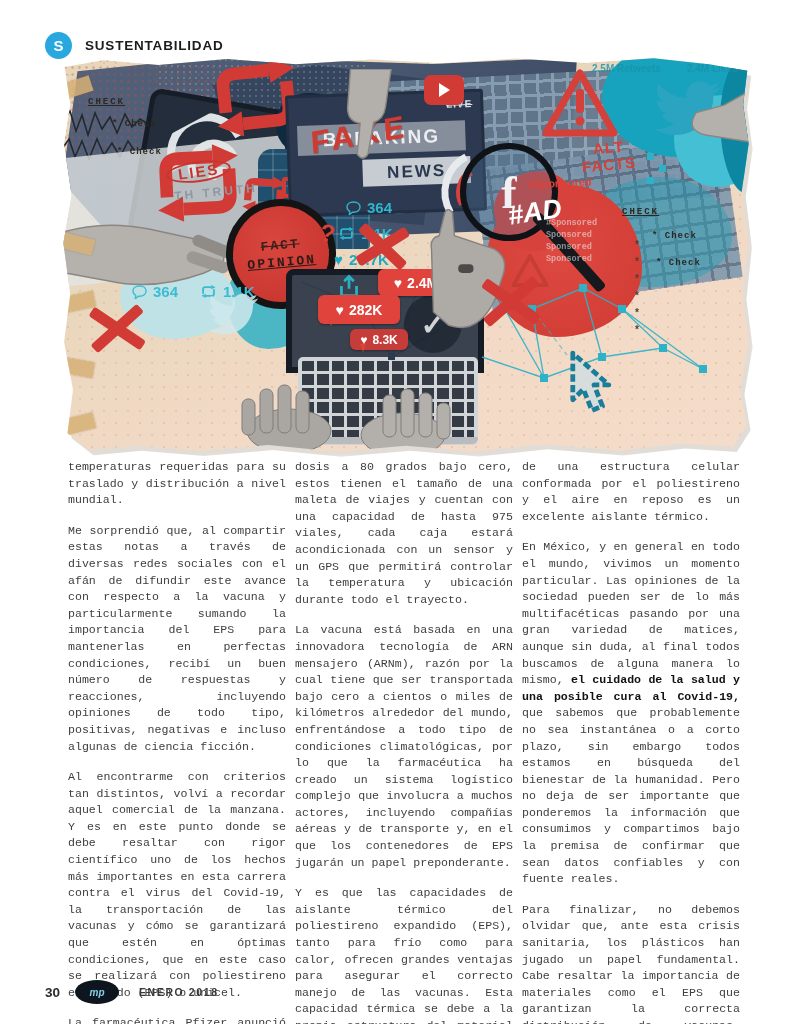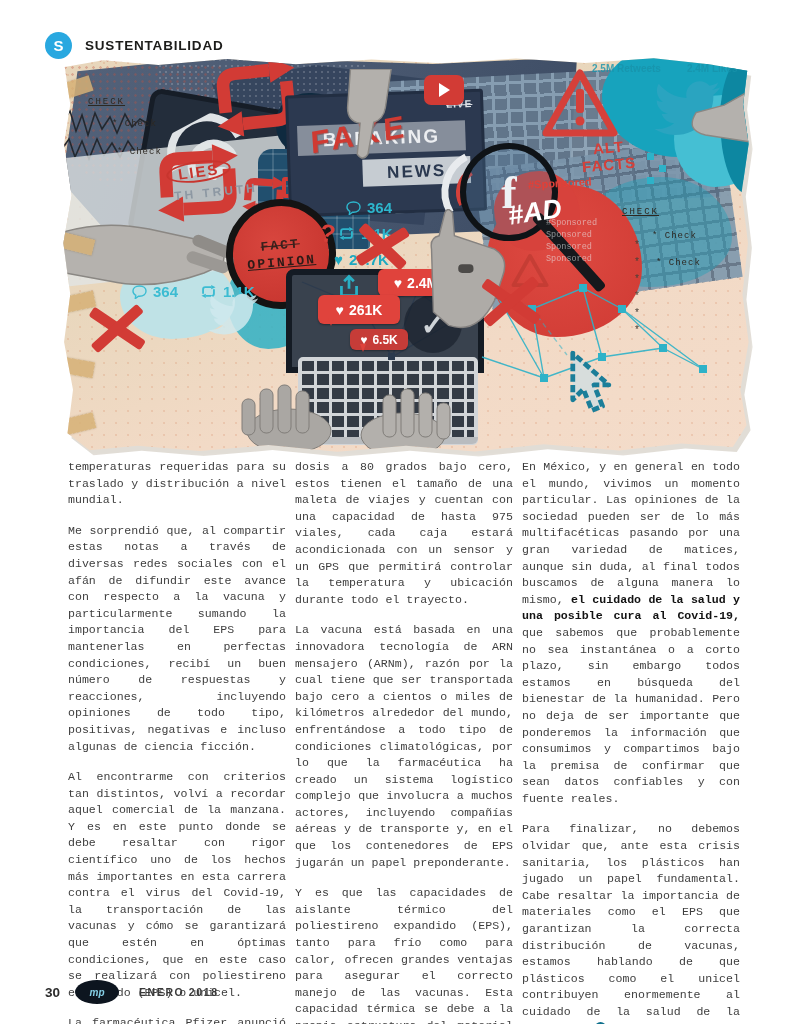--- a/index.html
+++ b/index.html
@@ -29,21 +29,21 @@
   .dots-red{background-image:radial-gradient(rgba(190,80,62,.55) 1.1px,transparent 1.5px);background-size:7px 7px;}
   .dots-lite{background-image:radial-gradient(rgba(255,255,255,.35) 1px,transparent 1.3px);background-size:6px 6px;}
   .slate{background:linear-gradient(115deg,#53627a 0%,#4b5a72 45%,#3c4b63 100%);}
   .keys{background-color:#64788d;background-image:
         repeating-linear-gradient(0deg,transparent 0 11px,#8ba2b6 11px 14px),
         repeating-linear-gradient(90deg,transparent 0 12px,#8ba2b6 12px 15px);}
   .keys2{background-color:#7e97ac;background-image:
         repeating-linear-gradient(0deg,transparent 0 12px,#5a6e83 12px 15px),
         repeating-linear-gradient(90deg,transparent 0 13px,#5a6e83 13px 16px);}
   .blob{border-radius:53% 47% 55% 45%/48% 55% 45% 52%;}
-  .mono{font-family:"Liberation Mono","DejaVu Sans Mono",monospace;}
+  .mono{font-family:"Liberation Mono","DejaVu Sans Mono",monospace;font-weight:bold;}
   .tape{background:rgba(214,176,118,.85);box-shadow:0 0 2px rgba(120,90,40,.4);}
   .xmark span{position:absolute;left:0;top:46%;width:100%;height:11px;background:#d23b35;border-radius:3px;}
   .xmark span:first-child{transform:rotate(38deg);}
   .xmark span:last-child{transform:rotate(-38deg);}
   .hbadge{background:#e0433c;border-radius:6px;color:#fff;font-weight:bold;font-size:14px;
         display:flex;align-items:center;justify-content:center;gap:5px;box-shadow:0 1px 2px rgba(0,0,0,.35);}
   .hbadge:after{content:"";position:absolute;left:10px;bottom:-7px;border:5px solid transparent;
         border-top:8px solid #e0433c;border-left-width:3px;border-right-width:3px;}
   .tealtxt{color:#2db6cd;font-weight:bold;font-size:15px;display:flex;align-items:center;gap:6px;}
   .ck{color:#2d2822;font-size:9px;letter-spacing:1px;}
@@ -332,25 +332,25 @@
     <div class="ab" style="left:342px;top:238px;width:58px;height:58px;border-radius:50%;background:rgba(18,26,36,.55);
          display:flex;align-items:center;justify-content:center">
       <span style="color:#cfd4d8;font-size:30px;font-weight:bold">✓</span>
     </div>
     <div class="ab hbadge" style="left:316px;top:212px;width:76px;height:27px">
       <span>♥</span>
       <span>2.4M</span>
     </div>
     <div class="ab hbadge" style="left:256px;top:238px;width:82px;height:29px">
       <span>♥</span>
-      <span>261K</span>
+      <span>282K</span>
     </div>
     <div class="ab hbadge" style="left:288px;top:272px;width:58px;height:21px;font-size:12px;background:#c63c38">
       <span>♥</span>
-      <span>6.5K</span>
+      <span>8.3K</span>
     </div>
 
     <svg class="ab" style="left:172px;top:322px;width:100px;height:74px" viewBox="0 0 100 70">
       <g fill="#aaa7a3" stroke="#807d79" stroke-width="1">
         <ellipse cx="55" cy="50" rx="42" ry="22"></ellipse>
         <rect x="8" y="18" width="13" height="36" rx="6"></rect>
           <rect x="26" y="8" width="13" height="44" rx="6"></rect>
         <rect x="44" y="4" width="13" height="48" rx="6"></rect>
           <rect x="62" y="10" width="13" height="42" rx="6"></rect>
       </g>
@@ -402,20 +402,21 @@
       <p class="para"><span>Me sorprendió que, al compartir estas notas a través de diversas redes sociales con el afán de difundir este avance con respecto a la vacuna y particularmente sumando la importancia del EPS para mantenerlas en perfectas condiciones, recibí un buen número de respuestas y reacciones, incluyendo opiniones de todo tipo, positivas, negativas e incluso algunas de ciencia ficción.</span></p>
       <p class="para"><span>Al encontrarme con criterios tan distintos, volví a recordar aquel comercial de la manzana. Y es en este punto donde se debe resaltar con rigor científico uno de los hechos más importantes en esta carrera contra el virus del Covid-19, la transportación de las vacunas y cómo se garantizará que estén en óptimas condiciones, que en este caso se realizará con poliestireno expandido (EPS) o unicel.</span></p>
       <p class="para"><span>La farmacéutica Pfizer anunció que los contenedores con los que transportará su vacuna usarán unicel o hielo seco para garantizar la temperatura de las</span></p>
     </div>
   <div class="col">
       <p class="para"><span>dosis a 80 grados bajo cero, estos tienen el tamaño de una maleta de viajes y cuentan con una capacidad de hasta 975 viales, cada caja estará acondicionada con un sensor y un GPS que permitirá controlar la temperatura y ubicación durante todo el trayecto.</span></p>
       <p class="para"><span>La vacuna está basada en una innovadora tecnología de ARN mensajero (ARNm), razón por la cual tiene que ser transportada bajo cero a cientos o miles de kilómetros alrededor del mundo, enfrentándose a todo tipo de condiciones climatológicas, por lo que la farmacéutica ha creado un sistema logístico complejo que involucra a muchos actores, incluyendo compañías aéreas y de transporte y, en el que los contenedores de EPS jugarán un papel preponderante.</span></p>
       <p class="para"><span>Y es que las capacidades de aislante térmico del poliestireno expandido (EPS), tanto para frío como para calor, ofrecen grandes ventajas para asegurar el correcto manejo de las vacunas. Esta capacidad térmica se debe a la propia estructura del material que esencialmente consiste en aire ocluido dentro</span></p>
     </div>
   <div class="col">
+      <p class="para"><span>de una estructura celular conformada por el poliestireno y el aire en reposo es un excelente aislante térmico.</span></p>
       <p class="para"><span>En México, y en general en todo el mundo, vivimos un momento particular. Las opiniones de la sociedad pueden ser de lo más multifacéticas pasando por una gran variedad de matices, aunque sin duda, al final todos buscamos de alguna manera lo mismo, </span><span class="b">el cuidado de la salud y una posible cura al Covid-19,</span><span> que sabemos que probablemente no sea instantánea o a corto plazo, sin embargo todos estamos en búsqueda del bienestar de la humanidad. Pero no deja de ser importante que ponderemos la información que consumimos y compartimos bajo la premisa de confirmar que sean datos confiables y con fuente reales.</span></p>
       <p class="para"><span>Para finalizar, no debemos olvidar que, ante esta crisis sanitaria, los plásticos han jugado un papel fundamental. Cabe resaltar la importancia de materiales como el EPS que garantizan la correcta distribución de vacunas, estamos hablando de que plásticos como el unicel contribuyen enormemente al cuidado de la salud de la humanidad.</span><span class="endmark"></span></p>
     </div>
 </main>
 
 <footer class="ftr">
   <span class="ftr-num">30</span>
   <span class="mp-circle">mp</span>
   <span class="ftr-issue">ENERO 2018</span>
 </footer>

